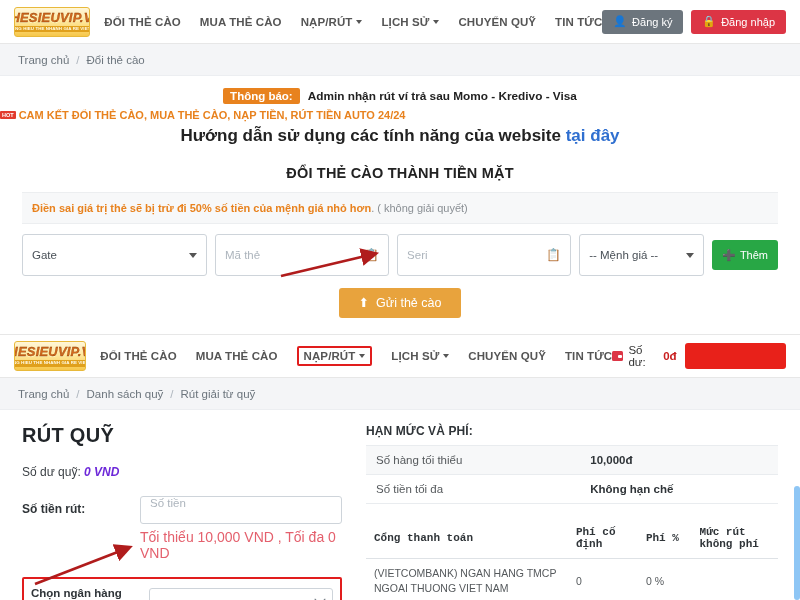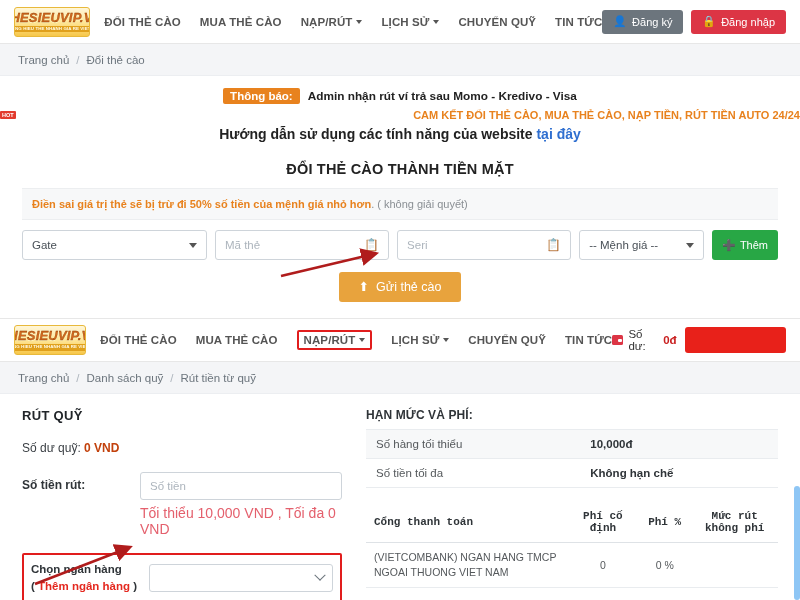--- a/index.html
+++ b/index.html
@@ -86,30 +86,30 @@
   .notice-line1 {
     font-size: 11.8px; font-weight: bold; color: #222;
     display: flex; justify-content: center; align-items: center; gap: 8px;
   }
   .badge-thongbao {
     background: #e8821e; color: #fff; font-weight: bold;
     padding: 2px 7px; font-size: 11.5px; border-radius: 2px;
   }
   .notice-line2 {
     font-size: 11px; font-weight: bold; color: #e8821e;
-    margin-top: 5px; display: flex; justify-content: space-between;
+    margin-top: 5px; display: flex; justify-content: flex-start;
     align-items: center; gap: 3px;
   }
   .hot-tag {
     background: #e23b2e; color: #fff; font-size: 5.5px;
     font-weight: bold; padding: 1px 2px; border-radius: 1px;
     vertical-align: middle;
   }
   .notice-line3 {
-    font-size: 14px; font-weight: bold; color: #222; margin-top: 5px;
+    font-size: 17px; font-weight: bold; color: #222; margin-top: 5px;
   }
   .link-blue { color: #2f6fd0; cursor: pointer; }
 
   
   .sec-title {
     text-align: center; font-size: 14.5px; font-weight: bold;
     color: #222; margin: 13px 0 11px; letter-spacing: .2px;
   }
 
   
@@ -120,21 +120,21 @@
   }
   .warn-strong { color: #e8821e; font-weight: bold; }
   .warn-note { color: #8a8f94; }
 
   
   .form-row {
     display: flex; align-items: center; gap: 8px;
     padding: 10px 22px 0;
   }
   .ctl {
-    height: 30px; border: 1px solid #ced4da; border-radius: 3px;
+    height: 42px; border: 1px solid #ced4da; border-radius: 3px;
     background: #fff; font-size: 11.5px; color: #495057;
     display: flex; align-items: center; padding: 0 9px;
     position: relative;
   }
   .ctl.sel { justify-content: space-between; cursor: pointer; }
   .ctl.placeholder-txt { color: #adb5bd; }
   .w-gate { width: 185px; }
   .w-ma { width: 185px; flex: 1; }
   .w-seri { width: 185px; flex: 1; }
   .w-menh { width: 125px; }
@@ -179,29 +179,29 @@
   }
   .user-redacted {
     width: 112px; height: 26px; background: #e8211a; border-radius: 3px;
     cursor: pointer;
   }
 
   
   .wd-body { display: flex; padding: 14px 22px 0; gap: 24px; }
   .wd-left { width: 320px; }
   .wd-right { flex: 1; }
-  .wd-title { font-size: 13px; font-weight: bold; color: #212529; letter-spacing: .3px; }
+  .wd-title { font-size: 20px; font-weight: bold; color: #212529; letter-spacing: .3px; }
   .wd-bal { font-size: 12px; color: #3a3f44; margin-top: 18px; }
-  .wd-bal b { color: #c2410c; }
+  .wd-bal b { color: #6d28d9; font-style: italic; }
   .fld-row { display: flex; align-items: flex-start; margin-top: 17px; }
   .fld-label { font-size: 12px; font-weight: bold; color: #2f3438; width: 118px; padding-top: 6px; }
   .fld-col { flex: 1; }
   .inp {
     width: 100%; height: 28px; border: 1px solid #ced4da; border-radius: 3px;
-    font-size: 11.5px; color: #adb5bd; display: flex; align-items: center;
+    font-size: 11.5px; color: #adb5bd; display: flex; 
     padding: 0 9px; background: #fff;
   }
   .hint-red { font-size: 14px; color: #e4606d; margin-top: 5px; }
   .bank-box {
     margin-top: 16px; border: 2px solid #e11d1d; border-radius: 2px;
     display: flex; align-items: center; padding: 6px 7px; gap: 8px;
   }
   .bank-label { font-size: 11.5px; font-weight: bold; color: #2f3438; line-height: 1.5; width: 110px; }
   .bank-add { color: #e4281f; }
   .bank-select {
@@ -221,21 +221,21 @@
     font-size: 11.5px; color: #55595c; padding: 8px 10px;
     border-top: 1px solid #e9ecef; border-bottom: 1px solid #e9ecef;
   }
   .tbl-limit tr:nth-child(odd) td { background: #f7f8f9; }
   .tbl-limit td.val { font-weight: bold; color: #2f3438; width: 48%; }
   .tbl-fee { margin-top: 14px; }
   .tbl-fee th {
     font-size: 11px; font-weight: bold; color: #2f3438; padding: 8px 8px;
     border-bottom: 1.5px solid #dee2e6; text-align: left; font-family: Liberation Mono, monospace;
   }
-  .tbl-fee th.c, .tbl-fee td.c { text-align: center; }
+  .tbl-fee th.c, .tbl-fee td.c { }
   .tbl-fee td {
     font-size: 10.5px; color: #55595c; padding: 7px 8px;
     border-bottom: 1px solid #e9ecef; line-height: 1.45;
   }
 
   
   .arrow { position: absolute; pointer-events: none; }
 
   
   .scroll-sliver {
@@ -378,21 +378,21 @@
       </div>
       <div class="user-redacted"></div>
     </div>
   </div>
 
   <div class="breadcrumb">
     <span class="crumb">Trang chủ</span>
     <span class="sep">/</span>
     <span class="crumb">Danh sách quỹ</span>
     <span class="sep">/</span>
-    <span class="crumb">Rút tiền từ quỹ</span>
+    <span class="crumb">Rút giải từ quỹ</span>
   </div>
 
   <div class="wd-body">
 
     <div class="wd-left">
       <div class="wd-title">RÚT QUỸ</div>
 
       <div class="wd-bal">
         <span>Số dư quỹ:</span>
         <b>0 VND</b>

